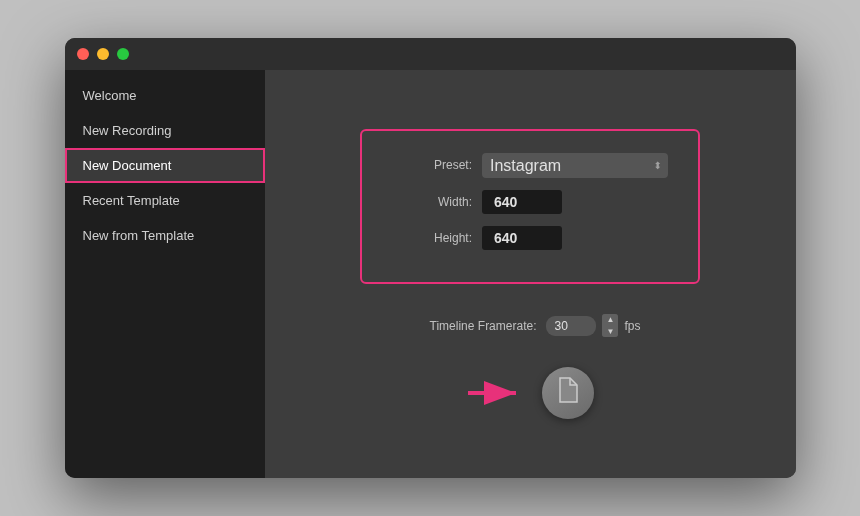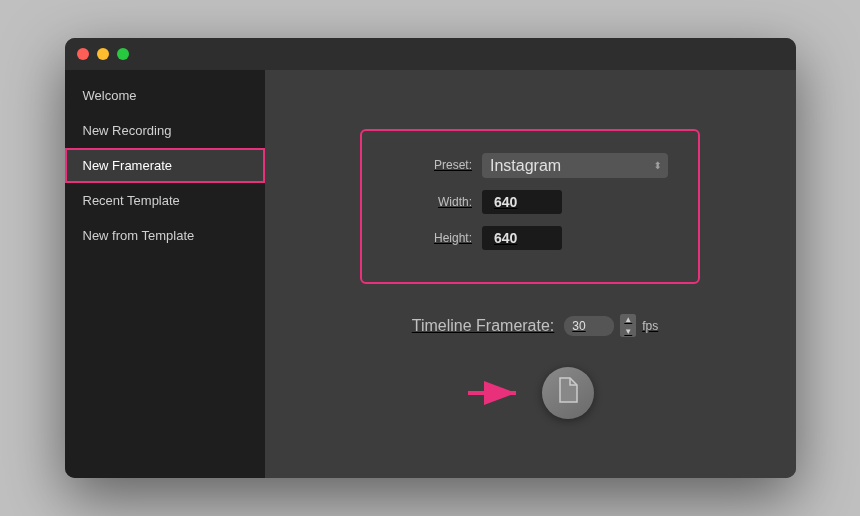--- a/index.html
+++ b/index.html
@@ -76,21 +76,20 @@
 
     .main {
       flex: 1;
       background: #3d3d3d;
       display: flex;
       flex-direction: column;
       align-items: center;
       justify-content: center;
       padding: 20px;
       position: relative;
-      text-decoration: underline;
     }
 
     .form-container {
       border: 2px solid #e8317a;
       border-radius: 6px;
       padding: 22px 30px;
       background: #3d3d3d;
       width: 340px;
       margin-bottom: 16px;
     }
@@ -157,21 +156,21 @@
 
     .framerate-row {
       display: flex;
       align-items: center;
       margin-top: 14px;
       padding-left: 10px;
     }
 
     .framerate-label {
       color: #c0c0c0;
-      font-size: 16px;
+      font-size: 12px;
       margin-right: 10px;
     }
 
     .framerate-input-wrapper {
       display: flex;
       align-items: center;
       gap: 6px;
     }
 
     .framerate-input {
@@ -251,21 +250,21 @@
   <div class="titlebar">
     <div class="traffic-light close"></div>
     <div class="traffic-light minimize"></div>
     <div class="traffic-light maximize"></div>
   </div>
 
   <div class="content">
     <div class="sidebar">
       <div class="sidebar-item">Welcome</div>
       <div class="sidebar-item">New Recording</div>
-      <div class="sidebar-item active">New Framerate</div>
+      <div class="sidebar-item active">New Document</div>
       <div class="sidebar-item">Recent Template</div>
       <div class="sidebar-item">New from Template</div>
     </div>
 
     <div class="main">
       <div class="form-container">
         <div class="form-row">
           <span class="form-label">Preset:</span>
           <div class="form-select-wrapper">
             <select class="form-select">

